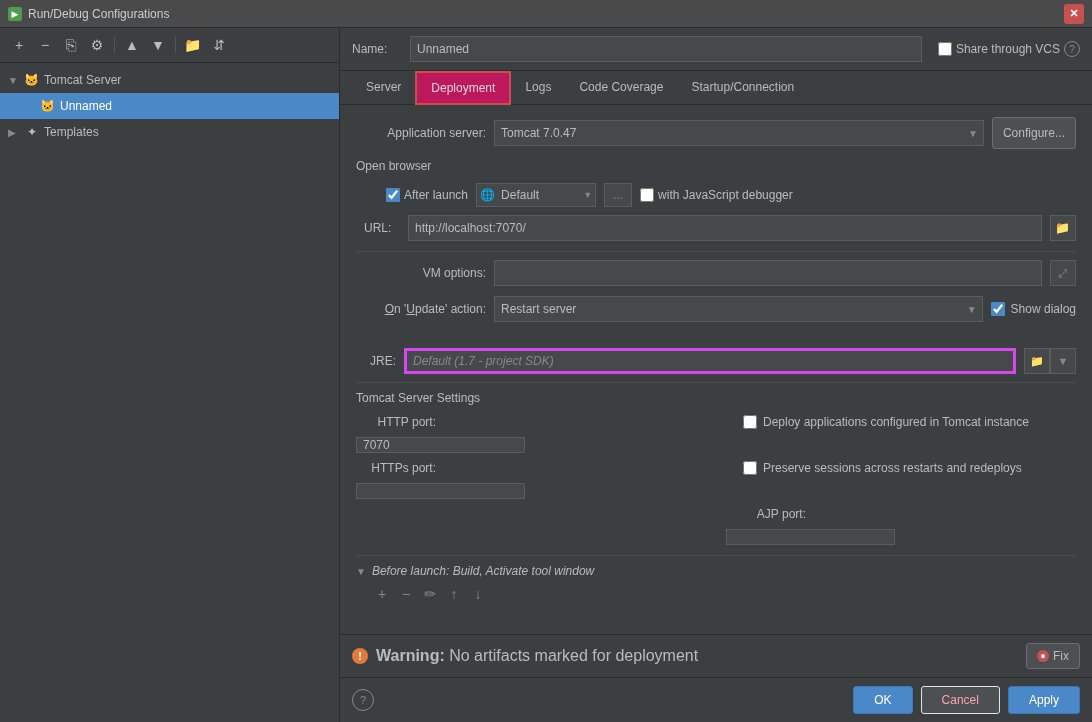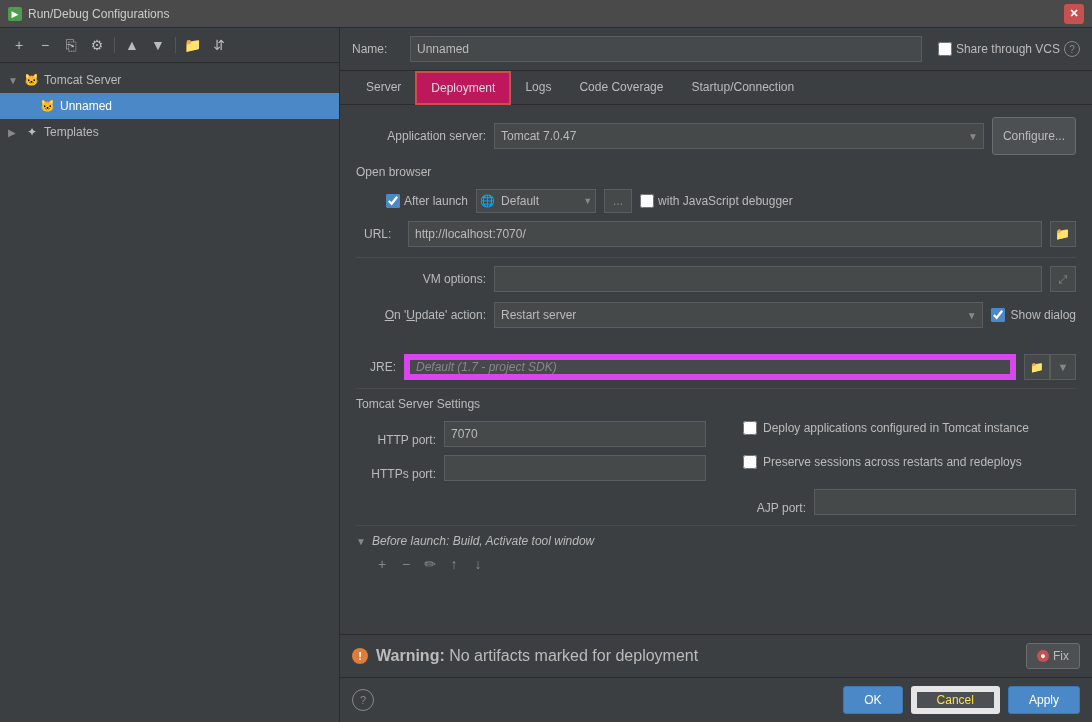--- a/index.html
+++ b/index.html
@@ -242,21 +242,21 @@
       right: 6px;
       pointer-events: none;
       font-size: 10px;
       color: #888;
     }
 
     .btn-configure {
       background: #4c5052;
       border: 1px solid #6a6e70;
       color: #bbbbbb;
-      height: 38px;
+      height: 32px;
       padding: 0 10px;
       cursor: pointer;
       font-size: 12px;
       border-radius: 3px;
     }
 
     input[type="checkbox"] {
       width: 14px; height: 14px;
       cursor: pointer;
       accent-color: #4a88c7;
@@ -338,21 +338,21 @@
       gap: 8px;
     }
     .jre-label {
       color: #bbbbbb;
       min-width: 40px;
       text-align: right;
     }
     .jre-input {
       flex: 1;
       background: #45494a;
-      border: 6px solid #d946ef;
+      border: 3px solid #d946ef;
       color: #888;
       height: 26px;
       padding: 0 6px;
       font-size: 12px;
       outline: none;
       font-style: italic;
     }
     .jre-btns {
       display: flex;
     }
@@ -374,22 +374,23 @@
     }
 
     .port-grid {
       display: grid;
       grid-template-columns: 1fr 1fr;
       gap: 8px 20px;
       margin-bottom: 10px;
     }
     .port-row {
       display: flex;
-      align-items: flex-end;
-      gap: 8px;
+      align-items: flex-start;
+      gap: 8px;
+      flex-direction: column;
     }
     .port-label {
       color: #bbbbbb;
       min-width: 80px;
       text-align: right;
     }
     .port-input {
       flex: 1;
       background: #45494a;
       border: 1px solid #5a5d5e;
@@ -514,22 +515,22 @@
       border: 1px solid #3a78b7;
       color: #fff;
       height: 28px;
       padding: 0 20px;
       cursor: pointer;
       font-size: 12px;
       border-radius: 3px;
     }
     .action-btn.secondary {
       background: #4c5052;
-      border: 6px solid #e5e5e5;
-      color: #fde047;
+      border: 1px solid #e5e5e5;
+      color: #fca5a5;
     }
 
     .underline { text-decoration: underline; }
 
     .browser-row {
       display: flex;
       align-items: center;
       gap: 8px;
       padding-left: 30px;
       margin-bottom: 8px;

